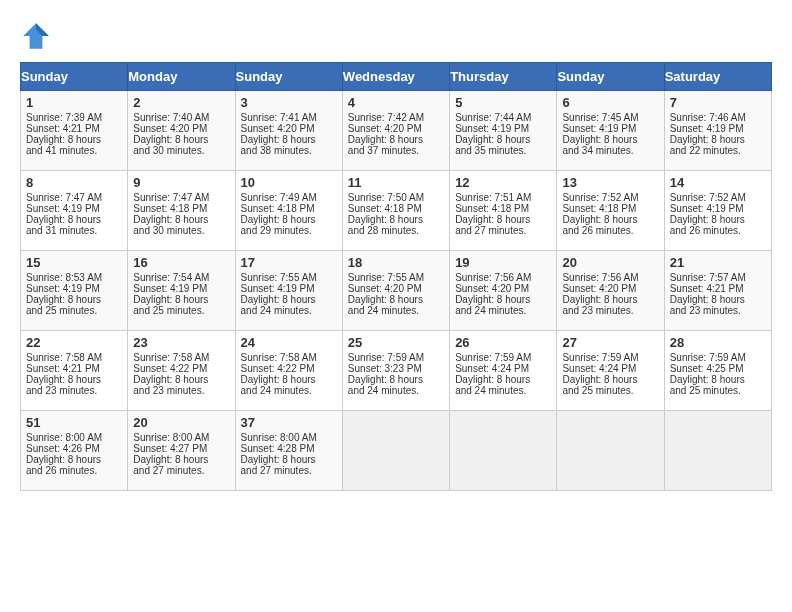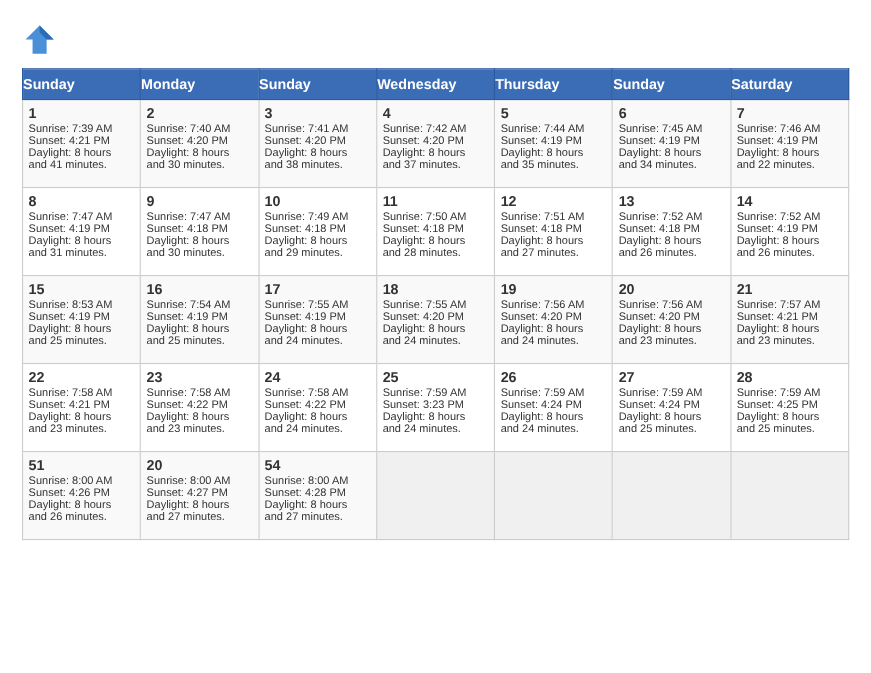--- a/index.html
+++ b/index.html
@@ -328,21 +328,21 @@
           <div>and 26 minutes.</div>
         </td>
         <td>
           <span class="day-num">20</span>
           <div>Sunrise: 8:00 AM</div>
           <div>Sunset: 4:27 PM</div>
           <div>Daylight: 8 hours</div>
           <div>and 27 minutes.</div>
         </td>
         <td>
-          <span class="day-num">54</span>
+          <span class="day-num">37</span>
           <div>Sunrise: 8:00 AM</div>
           <div>Sunset: 4:28 PM</div>
           <div>Daylight: 8 hours</div>
           <div>and 27 minutes.</div>
         </td>
         <td class="empty-cell"></td>
         <td class="empty-cell"></td>
         <td class="empty-cell"></td>
         <td class="empty-cell"></td>
       </tr>

